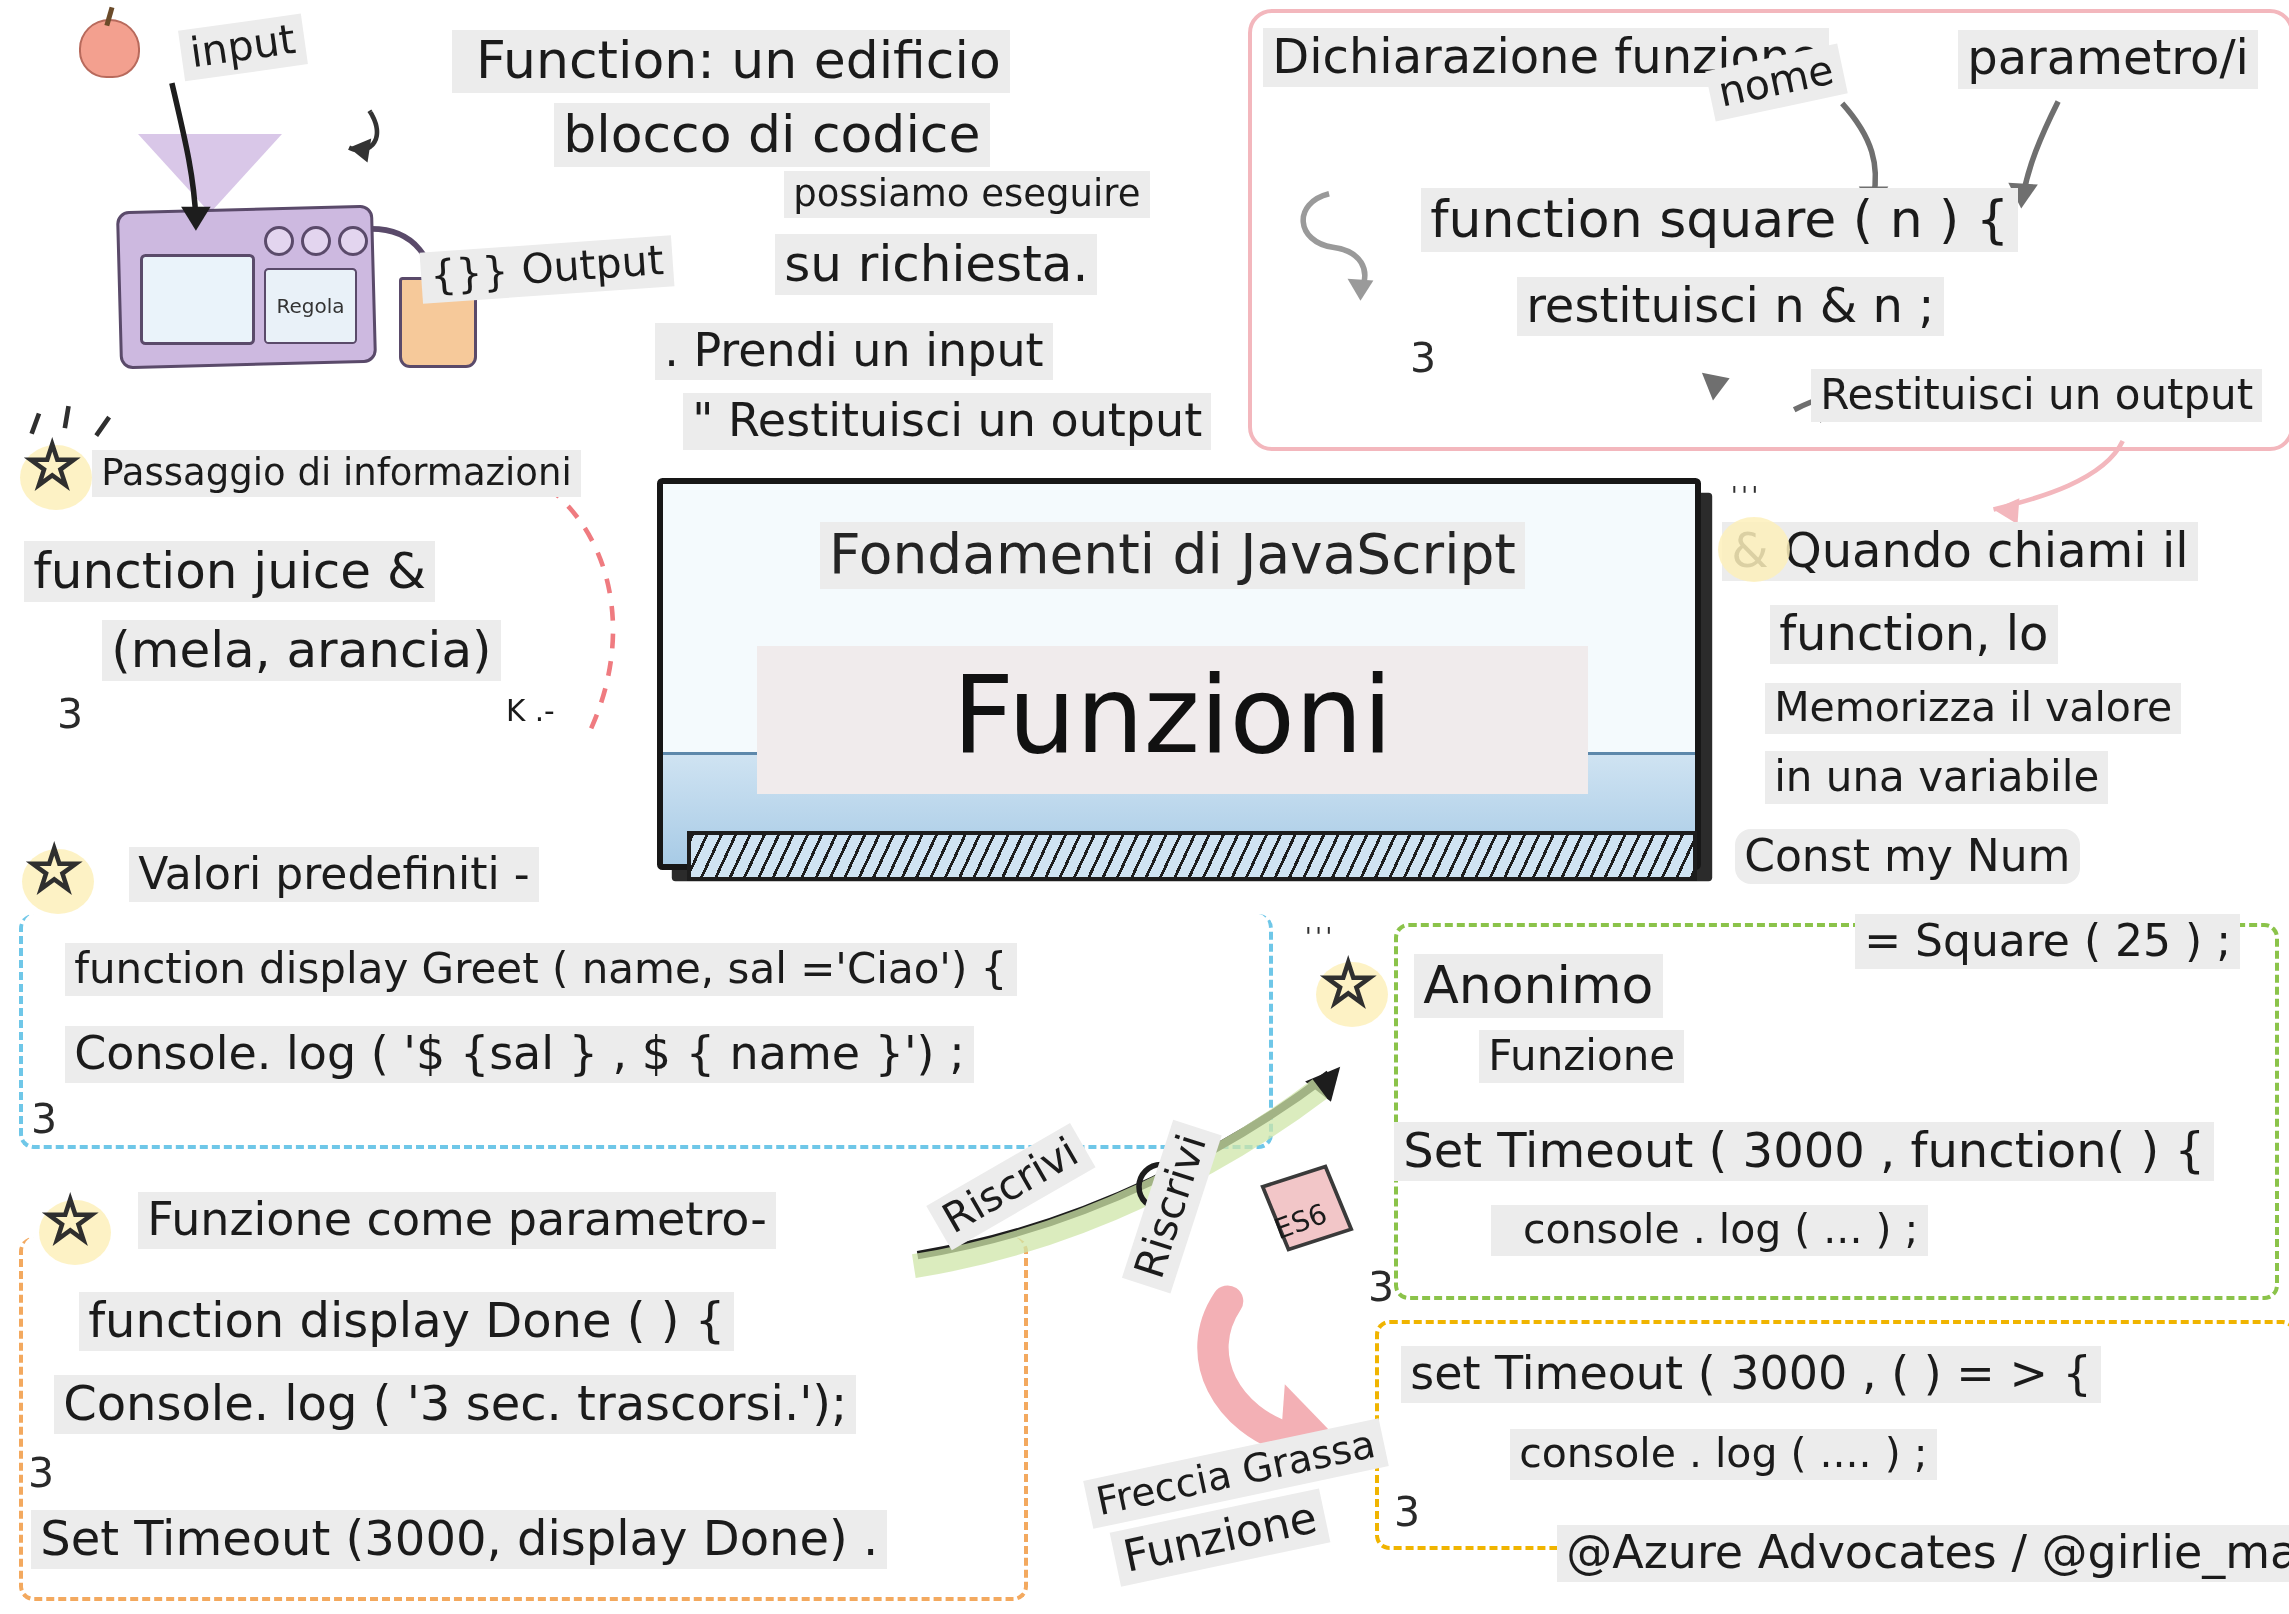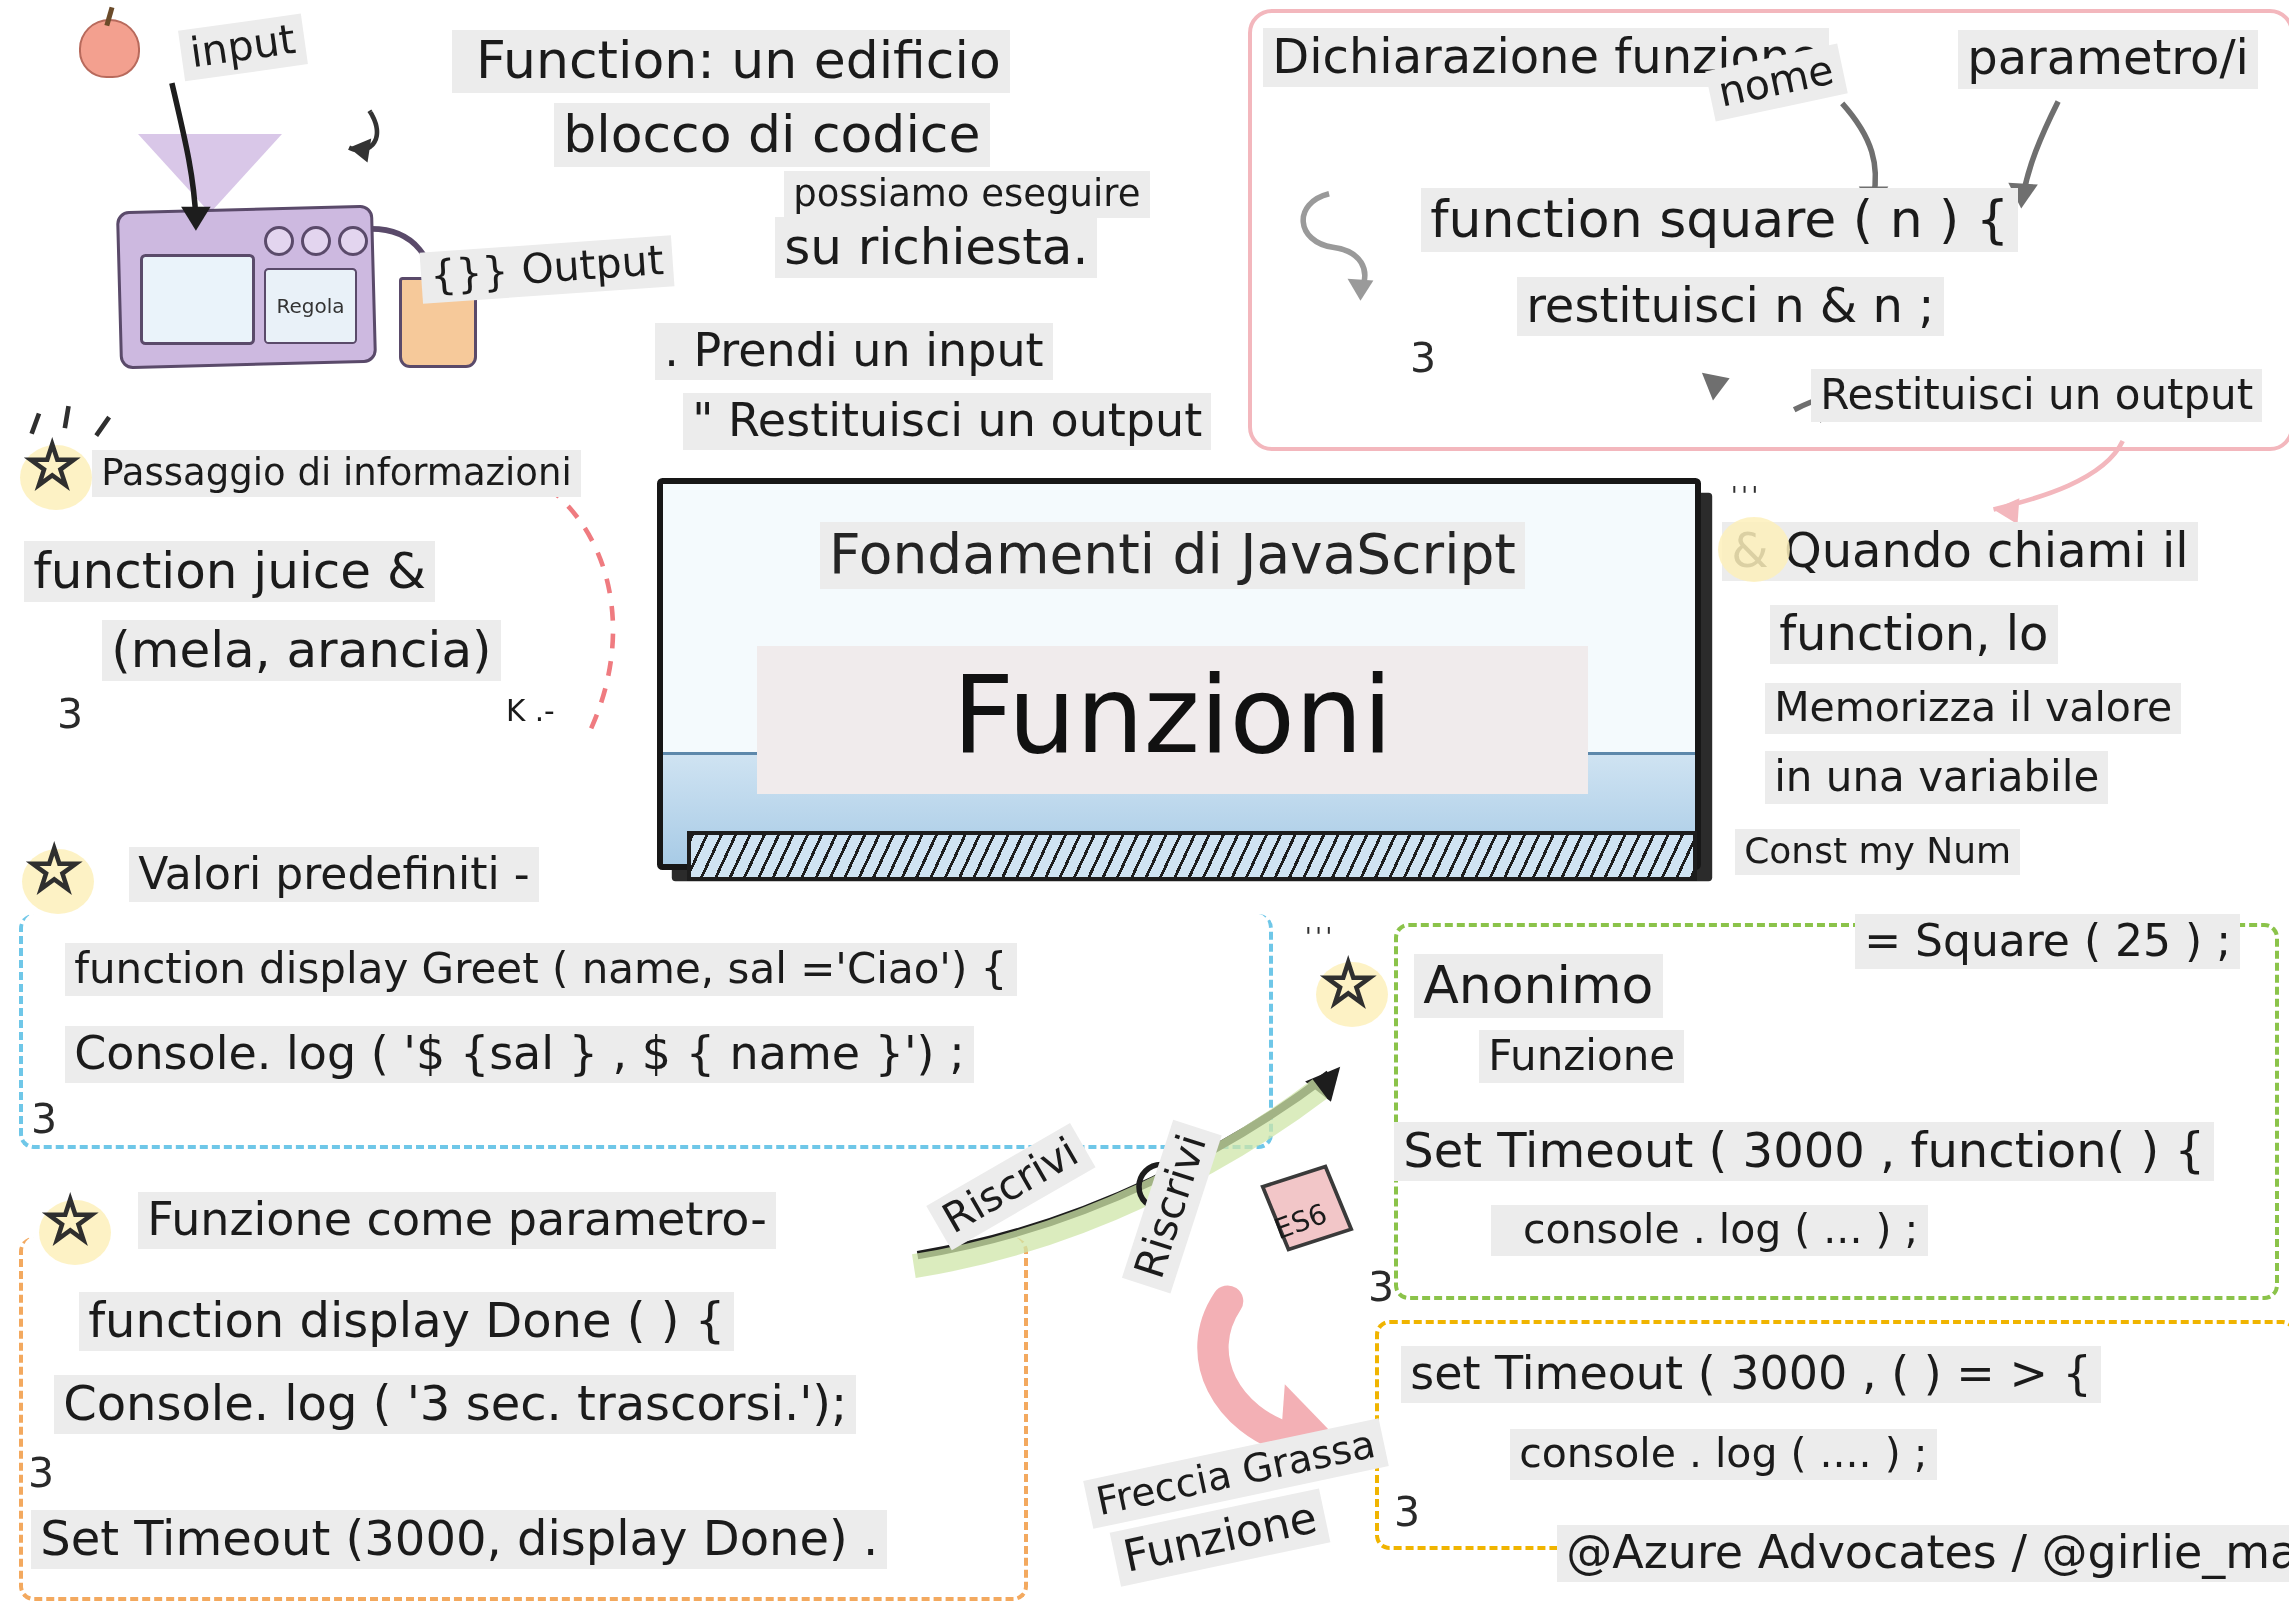--- a/index.html
+++ b/index.html
@@ -292,21 +292,21 @@
 
 <div class="abs t" style="left:452px; top:29.5px;">
   <span class="hl" style="font-size:52px;padding-left:24px;">Function: un edificio</span>
 </div>
 <div class="abs t" style="left:554px; top:103px;">
   <span class="hl" style="font-size:52px;">blocco di codice</span>
 </div>
 <div class="abs t" style="left:784px; top:171px;">
   <span class="hl" style="font-size:37px;">possiamo eseguire</span>
 </div>
-<div class="abs t" style="left:775px; top:217px;">
+<div class="abs t" style="left:775px; top:234px;">
   <span class="hl" style="font-size:50px;">su richiesta.</span>
 </div>
 <div class="abs t" style="left:655px; top:323px;">
   <span class="hl" style="font-size:46px;">. Prendi un input</span>
 </div>
 <div class="abs t" style="left:683px; top:393px;">
   <span class="hl" style="font-size:46px;">" Restituisci un output</span>
 </div>
 
 <div class="abs t" style="left:1263px; top:28px;">
@@ -335,21 +335,21 @@
 <div class="abs t" style="left:1770px; top:605px;">
   <span class="hl" style="font-size:48px;">function, lo</span>
 </div>
 <div class="abs t" style="left:1765px; top:683px;">
   <span class="hl" style="font-size:41px;">Memorizza il valore</span>
 </div>
 <div class="abs t" style="left:1765px; top:751px;">
   <span class="hl" style="font-size:42px;">in una variabile</span>
 </div>
 <div class="abs t" style="left:1735px; top:829px;">
-  <span class="hl" style="font-size:36px;">Const my Num</span>
+  <span class="hl" style="font-size:44px;border-radius:16px;">Const my Num</span>
 </div>
 <div class="abs t" style="left:1855px; top:914px;">
   <span class="hl" style="font-size:44px;">= Square ( 25 ) ;</span>
 </div>
 <div class="star-blob" style="left:1718px; top:517px;"></div>
 <div class="tick" style="left:1731px; top:482px;">'''</div>
 
 <div class="star-blob" style="left:20px; top:445px;"></div>
 <div class="star" style="left:24px; top:434px;">☆</div>
 <div class="abs t" style="left:92px; top:450px;">

